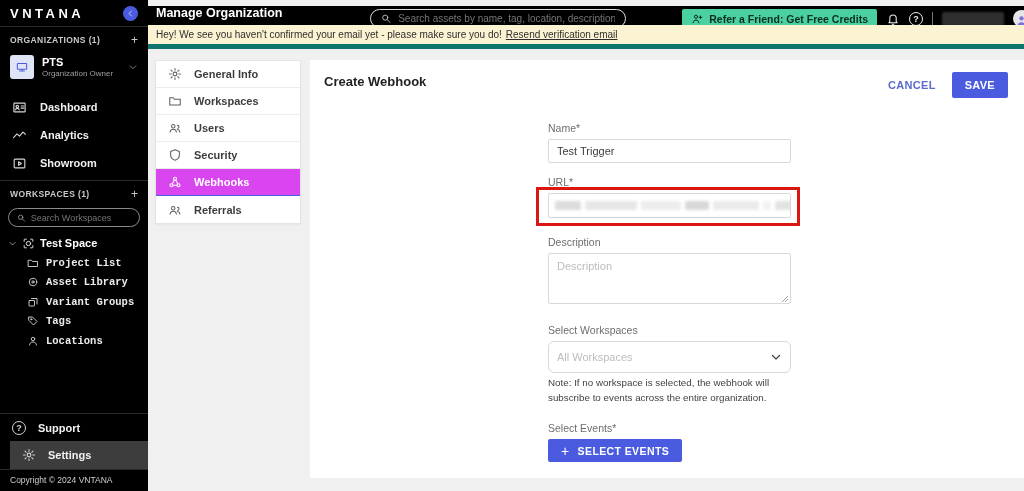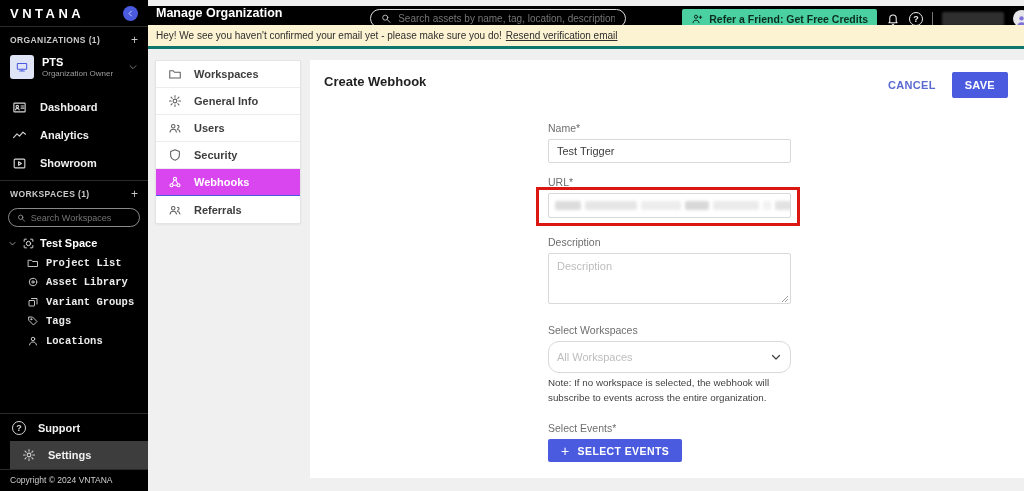--- a/index.html
+++ b/index.html
@@ -59,21 +59,21 @@
     font-family:"Liberation Sans", sans-serif; white-space:nowrap; }
   .tb-icon { color:#ededed; cursor:pointer; display:flex; align-items:center; }
   .tb-divider { width:1px; height:13px; background:#777; }
   .blur-name { width:62px; height:14px; background:#2f2f2f; border-radius:2px; filter:blur(1.2px); }
   .avatar { width:17px; height:17px; border-radius:50%; background:#e6e6ea; display:flex; align-items:flex-end;
     justify-content:center; overflow:hidden; margin-right:-6px; cursor:pointer; }
 
   
   .banner { position:absolute; left:148px; top:25px; width:876px; height:24px; background:#fcf3d2;
     display:flex; align-items:center; padding-left:8px; font-size:10px; color:#2e2e2e; gap:4px;
-    border-bottom:3px solid #0f766e; }
+    border-bottom:5px solid #0f766e; }
   .banner a { color:#2e2e2e; text-decoration:underline; cursor:pointer; }
 
   
   .org-menu { position:absolute; left:155px; top:60px; width:146px; background:#fff;
     border:1px solid #e4e4e4; box-shadow:0 1px 2px rgba(0,0,0,.05); }
   .om-item { display:flex; align-items:center; gap:12px; height:27px; padding:0 12px;
     border-bottom:1px solid #ececec; cursor:pointer; color:#5f5f5f; }
   .om-item:last-child { border-bottom:none; }
   .om-item .lab { font-size:11px; color:#3d3d3d; font-weight:600; }
   .om-item.sel { background:#d946ef; color:#fff; border-bottom-color:#4a5bdf; }
@@ -102,21 +102,21 @@
   .red-annot { position:absolute; left:-12px; right:-9px; top:-6px; bottom:-8px;
     border:3px solid #da1710; pointer-events:none; }
 
   .f-textarea { width:100%; height:51px; border:1px solid #d9d9d9; border-radius:2px; padding:6px 8px;
     font-size:11px; color:#3d3d3d; outline:none; resize:none; font-family:"Liberation Sans", sans-serif; }
   .f-textarea::placeholder, .f-input::placeholder { color:#bdbdbd; }
   .ta-handle { position:relative; }
   .ta-handle::after { content:""; position:absolute; right:3px; bottom:6px; width:7px; height:7px;
     background:linear-gradient(135deg, transparent 50%, #9e9e9e 50%, #9e9e9e 58%, transparent 58%, transparent 72%, #9e9e9e 72%, #9e9e9e 80%, transparent 80%); pointer-events:none; }
 
-  .select-box { width:100%; height:23px; border:1px solid #d9d9d9; border-radius:11px; padding:15px 8px;
+  .select-box { width:100%; height:23px; border:1px solid #d9d9d9; border-radius:6px; padding:15px 8px;
     display:flex; align-items:center; justify-content:space-between; cursor:pointer; background:#fff; }
   .select-box .val { font-size:11px; color:#bdbdbd; }
   .select-box .chev { color:#424242; }
   .note { font-size:9.8px; color:#3f3f3f; line-height:1.55; margin-top:2px; width:248px; }
 
   .events-group { margin-top:17px; }
   .select-events-btn { margin-top:2px; background:#4a5bdf; border:none; color:#fff; display:flex; align-items:center;
     gap:8px; padding:0 13px; height:23px; border-radius:2px; font-size:10.5px; font-weight:bold; cursor:pointer;
     letter-spacing:.4px; font-family:"Liberation Sans", sans-serif; }
   .plus-g { font-size:14px; font-weight:normal; line-height:1; }
@@ -307,33 +307,33 @@
 
 <div class="banner">
   <span>Hey! We see you haven't confirmed your email yet - please make sure you do!</span>
   <a>Resend verification email</a>
 </div>
 
 <div class="org-menu">
   <div class="om-item">
     <span>
       <svg class="ic" width="14" height="14" viewBox="0 0 24 24">
-          <path d="M3 6.5h6l2 2.5h10V19H3z"></path>
-        </svg>
-    </span>
-    <span class="lab">Workspaces</span>
-  </div>
-  <div class="om-item">
-    <span>
-      <svg class="ic" width="14" height="14" viewBox="0 0 24 24">
           <circle cx="12" cy="12" r="3.2"></circle>
           <path d="M12 2.5v3M12 18.5v3M2.5 12h3M18.5 12h3M5.2 5.2l2.1 2.1M16.7 16.7l2.1 2.1M18.8 5.2l-2.1 2.1M7.3 16.7l-2.1 2.1"></path>
         </svg>
     </span>
     <span class="lab">General Info</span>
+  </div>
+  <div class="om-item">
+    <span>
+      <svg class="ic" width="14" height="14" viewBox="0 0 24 24">
+          <path d="M3 6.5h6l2 2.5h10V19H3z"></path>
+        </svg>
+    </span>
+    <span class="lab">Workspaces</span>
   </div>
   <div class="om-item">
     <span>
       <svg class="ic" width="14" height="14" viewBox="0 0 24 24">
           <circle cx="9" cy="9" r="3"></circle>
           <path d="M3.5 19c.5-3 2.5-5 5.5-5s5 2 5.5 5M16.5 12.3a2.4 2.4 0 10 0-4.8M16 14.5c2.5.2 4 1.8 4.5 4.5"></path>
         </svg>
     </span>
     <span class="lab">Users</span>
   </div>

